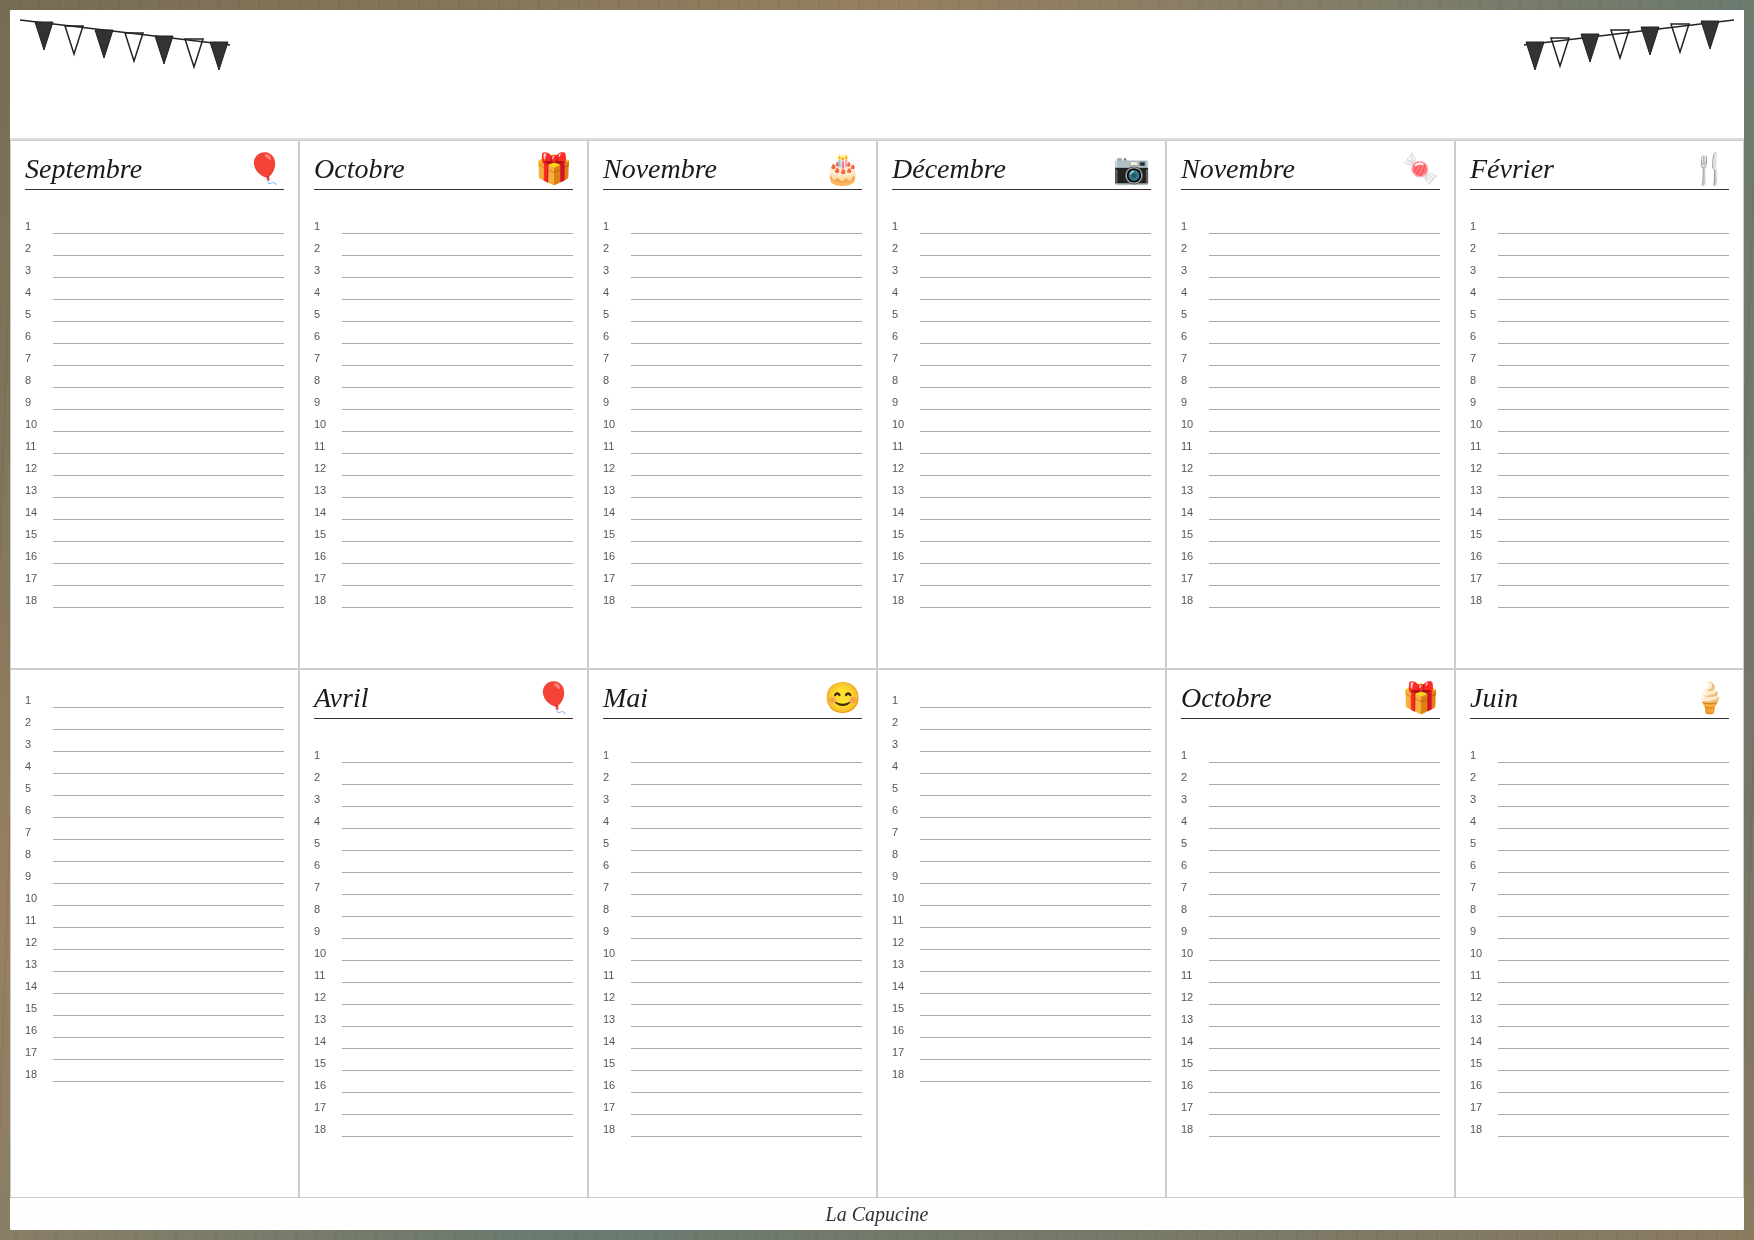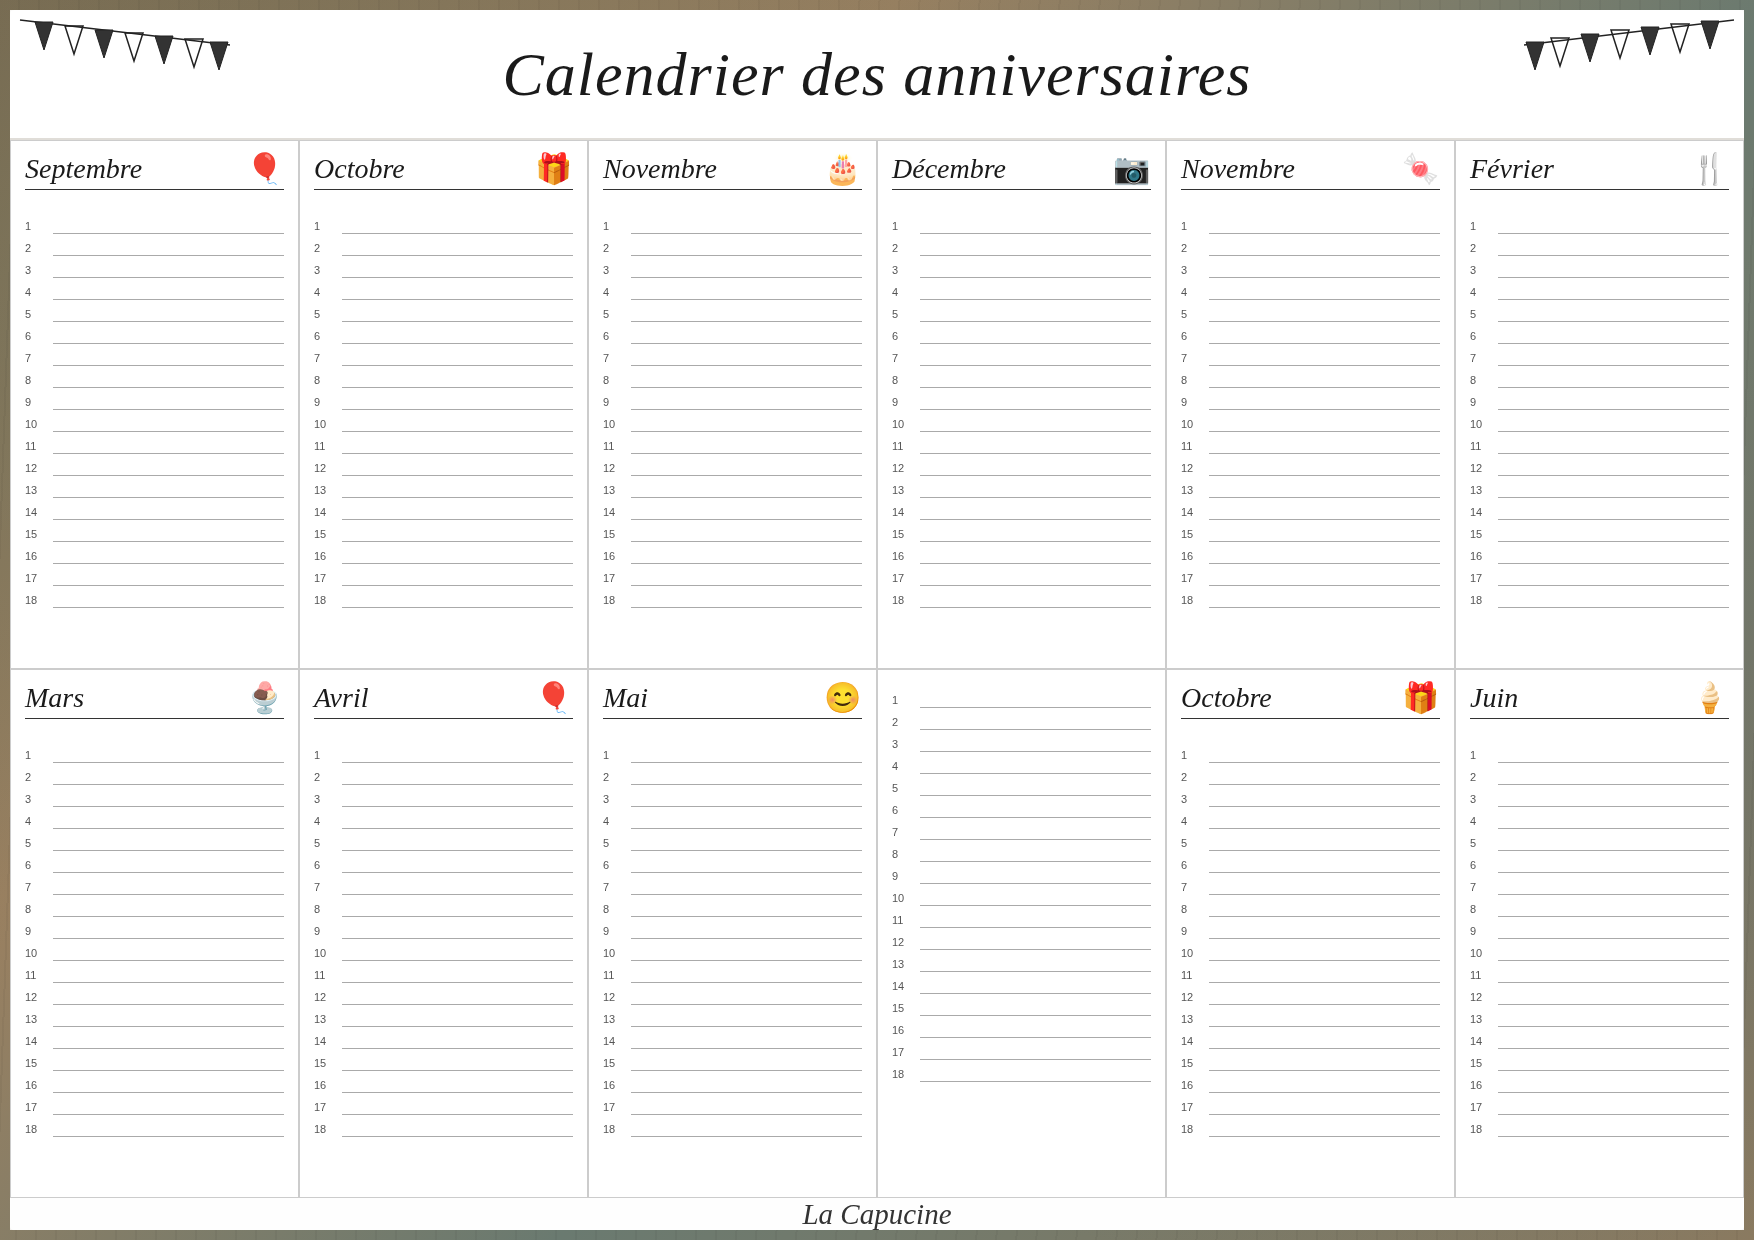--- a/index.html
+++ b/index.html
@@ -135,21 +135,21 @@
     .footer {
       height: 32px;
       display: flex;
       align-items: center;
       justify-content: center;
       background: rgba(255,255,255,0.9);
     }
 
     .footer-text {
       font-family: 'Brush Script MT', cursive;
-      font-size: 29px;
+      font-size: 20px;
       color: #333;
       font-style: italic;
     }
 
     
     .bunting-svg {
       position: absolute;
       top: 0;
     }
     .bunting-left-svg { left: 5px; }
@@ -168,21 +168,20 @@
       <line x1="5" y1="10" x2="215" y2="35" stroke="#222" stroke-width="1.5"></line>
       <polygon points="20,12 38,12 29,40" fill="#333" stroke="#222" stroke-width="1"></polygon>
       <polygon points="50,16 68,16 59,44" fill="none" stroke="#222" stroke-width="1.5"></polygon>
       <polygon points="80,20 98,20 89,48" fill="#333" stroke="#222" stroke-width="1"></polygon>
       <polygon points="110,23 128,23 119,51" fill="none" stroke="#222" stroke-width="1.5"></polygon>
       <polygon points="140,26 158,26 149,54" fill="#333" stroke="#222" stroke-width="1"></polygon>
       <polygon points="170,29 188,29 179,57" fill="none" stroke="#222" stroke-width="1.5"></polygon>
       <polygon points="195,32 213,32 204,60" fill="#333" stroke="#222" stroke-width="1"></polygon>
     </svg>
 
-    <h1 class="title">Calendrier des anniversaires</h1>
 
     <svg class="bunting-svg bunting-right-svg" width="220" height="90" viewBox="0 0 220 90">
       <line x1="5" y1="35" x2="215" y2="10" stroke="#222" stroke-width="1.5"></line>
       <polygon points="7,32 25,32 16,60" fill="#333" stroke="#222" stroke-width="1"></polygon>
       <polygon points="32,28 50,28 41,56" fill="none" stroke="#222" stroke-width="1.5"></polygon>
       <polygon points="62,24 80,24 71,52" fill="#333" stroke="#222" stroke-width="1"></polygon>
       <polygon points="92,20 110,20 101,48" fill="none" stroke="#222" stroke-width="1.5"></polygon>
       <polygon points="122,17 140,17 131,45" fill="#333" stroke="#222" stroke-width="1"></polygon>
       <polygon points="152,14 170,14 161,42" fill="none" stroke="#222" stroke-width="1.5"></polygon>
       <polygon points="182,11 200,11 191,39" fill="#333" stroke="#222" stroke-width="1"></polygon>
@@ -664,24 +663,20 @@
             <span class="day-num">17</span>
             <div class="entry-line"></div>
           </div>
           <div class="entry-row">
             <span class="day-num">18</span>
             <div class="entry-line"></div>
           </div>
         </div>
       </div>
       <div class="month-cell">
-        <div class="month-header">
-          <span class="month-name">Mars</span>
-          <span class="month-icon">🍨</span>
-        </div>
         <div class="lines-container">
           <div class="entry-row">
             <span class="day-num">1</span>
             <div class="entry-line"></div>
           </div>
           <div class="entry-row">
             <span class="day-num">2</span>
             <div class="entry-line"></div>
           </div>
           <div class="entry-row">

